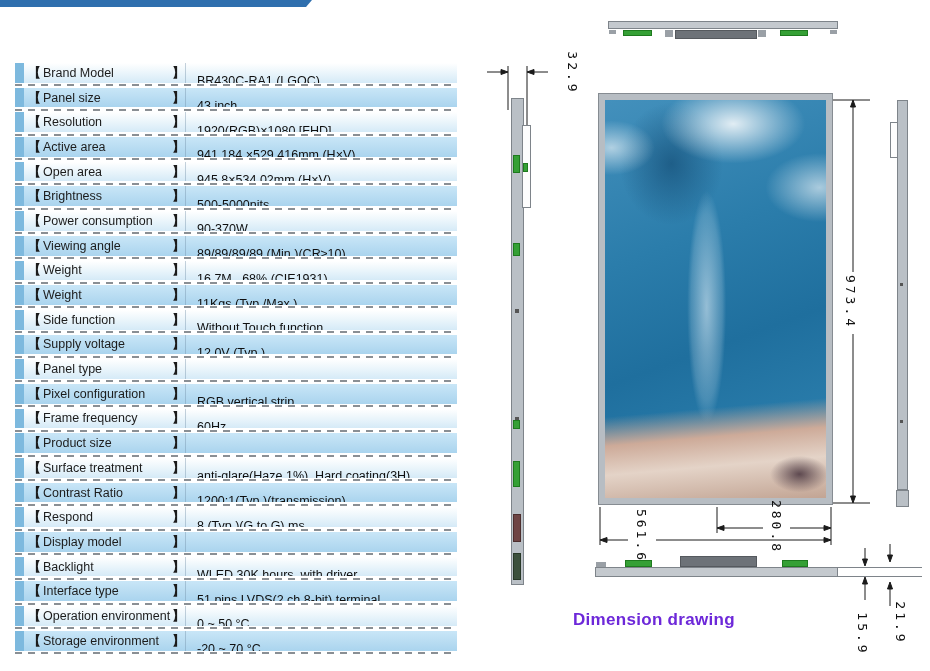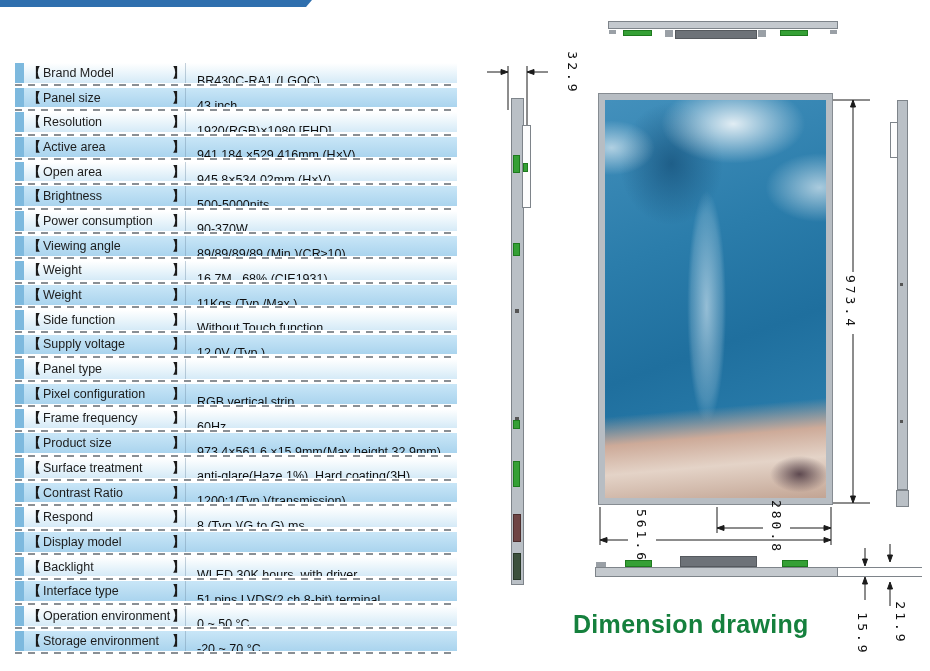--- a/index.html
+++ b/index.html
@@ -39,21 +39,21 @@
   .bar{background:#c4c9ce;border:1px solid #7e848a;}
   .pcb{background:var(--pcb-green,#35a035);border:1px solid #1e7a1e;}
   .block{background:#6d7278;border:1px solid #55595e;}
   .tab{background:#9aa0a6;}
   .strip{background:#bac0c6;border:1px solid #7e848a;}
   .bracket-outline{background:#fdfdfd;border:1px solid #7e848a;}
   .dot{background:#555;}
   .dim-svg{position:absolute;left:0;top:0;}
   .dim-v{position:absolute;transform:translate(-50%,-50%) rotate(90deg);white-space:nowrap;
     font-family:"DejaVu Sans Mono",monospace;font-size:13px;color:#111;letter-spacing:3px;}
-  .drawing-title{position:absolute;left:113px;top:610px;font-size:25px;font-weight:700;color:#15803d;
+  .drawing-title{position:absolute;left:113px;top:610px;font-size:17px;font-weight:700;color:#6d28d9;
     letter-spacing:.3px;}
 
   
   .screen{
     background:
       radial-gradient(ellipse 42px 26px at 88% 94%, rgba(72,52,62,.85), transparent 70%),
       linear-gradient(175deg, transparent 76%, rgba(214,173,152,.95) 83%, rgba(238,216,201,.95) 90%, rgba(202,166,146,.95) 100%),
       radial-gradient(ellipse 26px 155px at 46% 52%, rgba(242,250,255,.55), rgba(242,250,255,.18) 60%, transparent 75%),
       radial-gradient(ellipse 100px 55px at 58% 6%, rgba(255,255,255,.85), transparent 72%),
       radial-gradient(ellipse 75px 48px at 97% 22%, rgba(255,255,255,.6), transparent 72%),
@@ -236,21 +236,20 @@
         </div>
         <div class="row-divider"></div>
         <div class="spec-row even">
           <span class="lbl-wrap">
             <span class="lbl-left">
               <i class="br">【</i>
               <span class="lt">Product size</span>
             </span>
             <i class="br">】</i>
           </span>
-          <span class="val">973.4×561.6 ×15.9mm(Max height 32.9mm)</span>
         </div>
         <div class="row-divider"></div>
         <div class="spec-row odd">
           <span class="lbl-wrap">
             <span class="lbl-left">
               <i class="br">【</i>
               <span class="lt">Surface treatment</span>
             </span>
             <i class="br">】</i>
           </span>

